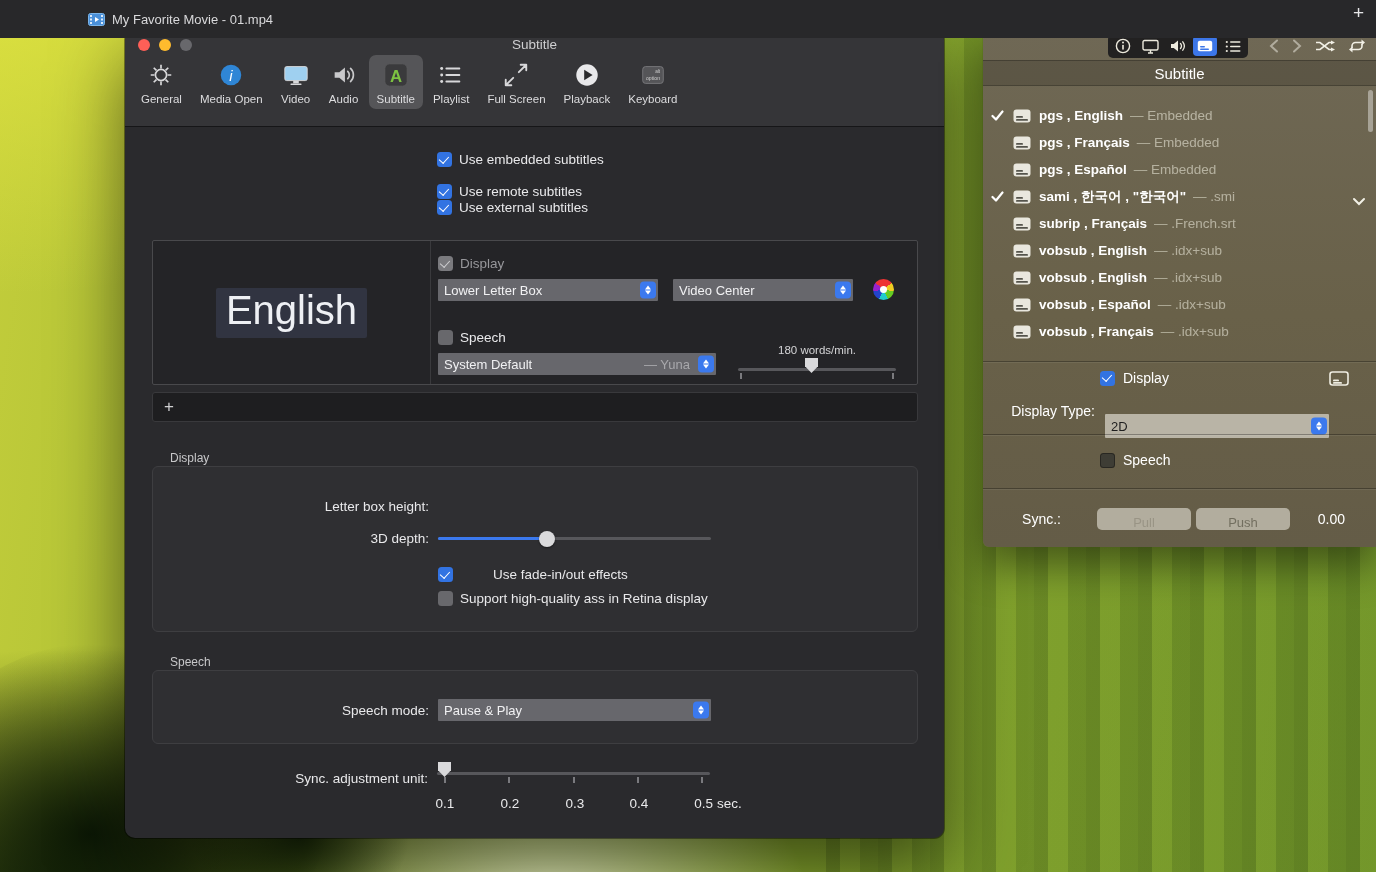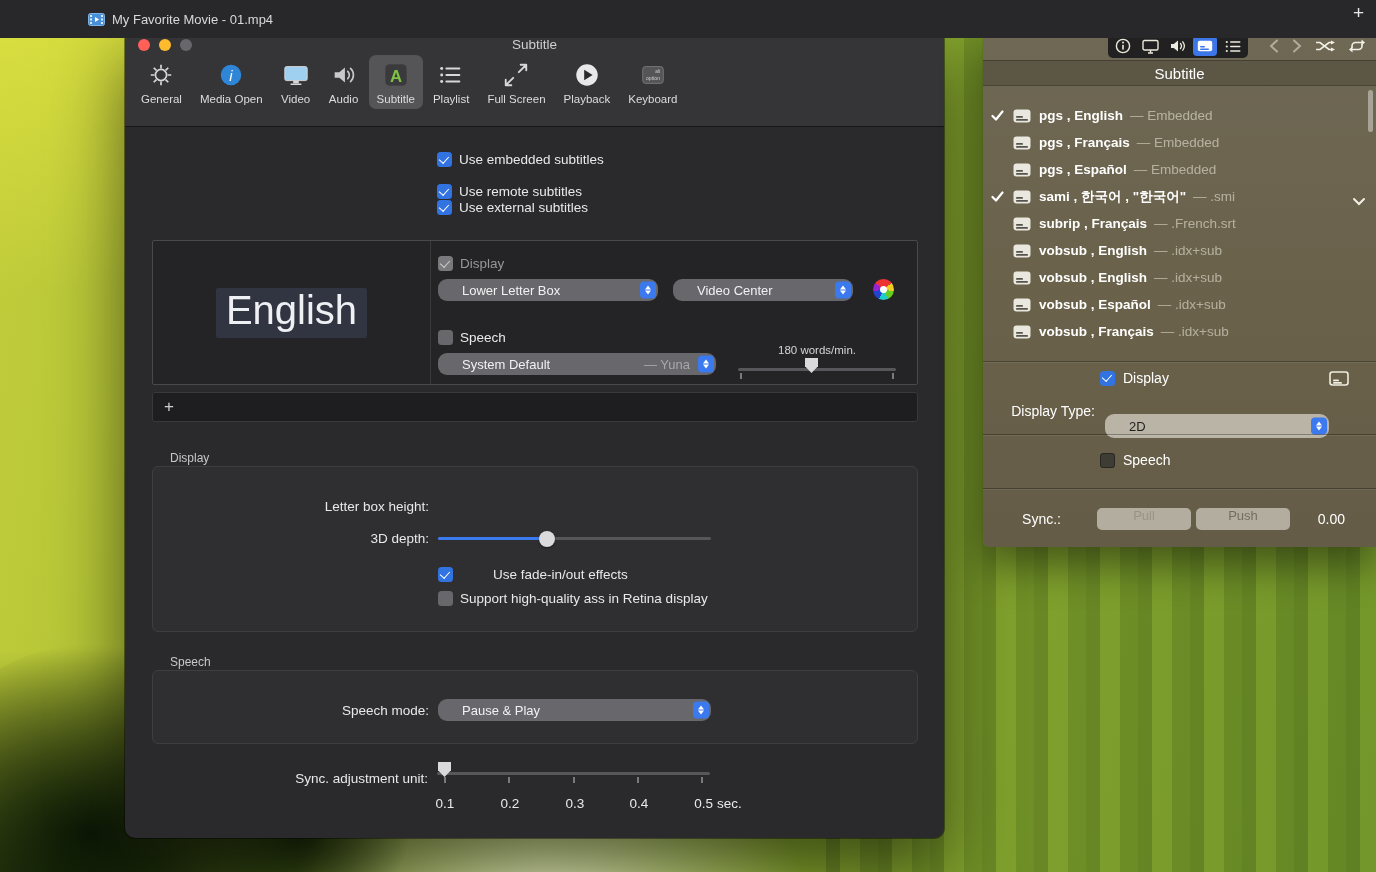--- a/index.html
+++ b/index.html
@@ -50,22 +50,22 @@
   .cb { width:15px; height:15px; border-radius:3.5px; position:relative; flex:0 0 auto; }
   .cb.on { background:#3273e2; }
   .cb.on::after, .cb.dim::after { content:""; position:absolute; left:4.2px; top:1.6px; width:4.5px; height:8px;
     border-right:1.8px solid #fff; border-bottom:1.8px solid #fff; transform:rotate(42deg); }
   .cb.off { background:#68686c; }
   .cb.offdark { background:#3e3d35; box-shadow:inset 0 0 0 1px rgba(0,0,0,.35); }
   .cb.dim { background:#7a7a7e; } .cb.dim::after { border-color:#cdcdd0; }
   .cblabel { font-size:13.5px; color:#e9e9eb; white-space:nowrap; }
   .dimtext { color:#97979b; }
 
-  .popup { position:absolute; height:22px; background:#67676c; border-radius:9px; display:flex; align-items:center;
-    padding:0 26px 0 24px; color:#f1f1f3; font-size:13px; white-space:nowrap; }
+  .popup { position:absolute; height:22px; background:#67676c; border-radius:1px; display:flex; align-items:center;
+    padding:0 26px 0 6px; color:#f1f1f3; font-size:13px; white-space:nowrap; }
   .popup .sub { color:#a8a8ac; margin-left:5px; }
   .stepper { position:absolute; right:2.5px; top:50%; transform:translateY(-50%); width:16px; height:17px;
     background:#3b79ee; border-radius:4px; display:flex; flex-direction:column; align-items:center; justify-content:center; gap:1.5px; }
   .stepper i { width:0; height:0; border-left:3.5px solid transparent; border-right:3.5px solid transparent; display:block; }
   .stepper .up { border-bottom:4px solid #fff; } .stepper .dn { border-top:4px solid #fff; }
   .popup.light { background:#b9b4a6; color:#1e1e1e; height:24px; }
 
   .track { position:absolute; height:3px; border-radius:1.5px; background:#57575b; }
   .fill { position:absolute; left:0; top:0; height:100%; border-radius:1.5px; background:#3b79ee; }
   .knob { position:absolute; width:16px; height:16px; border-radius:50%; background:#dadadc; top:-6.5px; box-shadow:0 1px 2px rgba(0,0,0,.5); }
@@ -106,21 +106,21 @@
   .trow { height:27px; display:flex; align-items:center; position:relative; padding-left:8px; }
   .tcheck { width:22px; flex:0 0 22px; display:flex; align-items:center; }
   .ccicon { flex:0 0 auto; display:flex; }
   .tname { font-size:13.5px; font-weight:700; color:#fff; margin-left:8px; white-space:nowrap; }
   .tsrc { font-size:13.5px; color:rgba(243,240,226,.55); margin-left:7px; white-space:nowrap; }
   .rowchev { position:absolute; right:10px; top:9px; }
   .pdivider { position:absolute; left:0; width:100%; height:1px; background:rgba(0,0,0,.3); box-shadow:0 1px 0 rgba(255,255,255,.07); }
   .prow { position:absolute; display:flex; align-items:center; gap:8px; }
   .plabel { font-size:14px; color:#fff; white-space:nowrap; }
   .pbtn { position:absolute; height:22px; width:94px; border-radius:5px; background:#b2ad9e;
-    display:flex; align-items:flex-start; justify-content:center; font-size:13px; }
+    display:flex; align-items:flex-end; justify-content:center; font-size:13px; }
   .pbtn.pull { color:rgba(62,58,44,.22); } .pbtn.push { color:rgba(62,58,44,.55); }
   .pvalue { position:absolute; font-size:14px; color:#fff; text-align:right; }
   .scrollthumb { position:absolute; right:3px; top:60px; width:5px; height:42px; border-radius:3px; background:rgba(255,255,255,.4); }
 </style>
 </head>
 <body>
 
 <div class="stage">
 
   <div class="bg">

